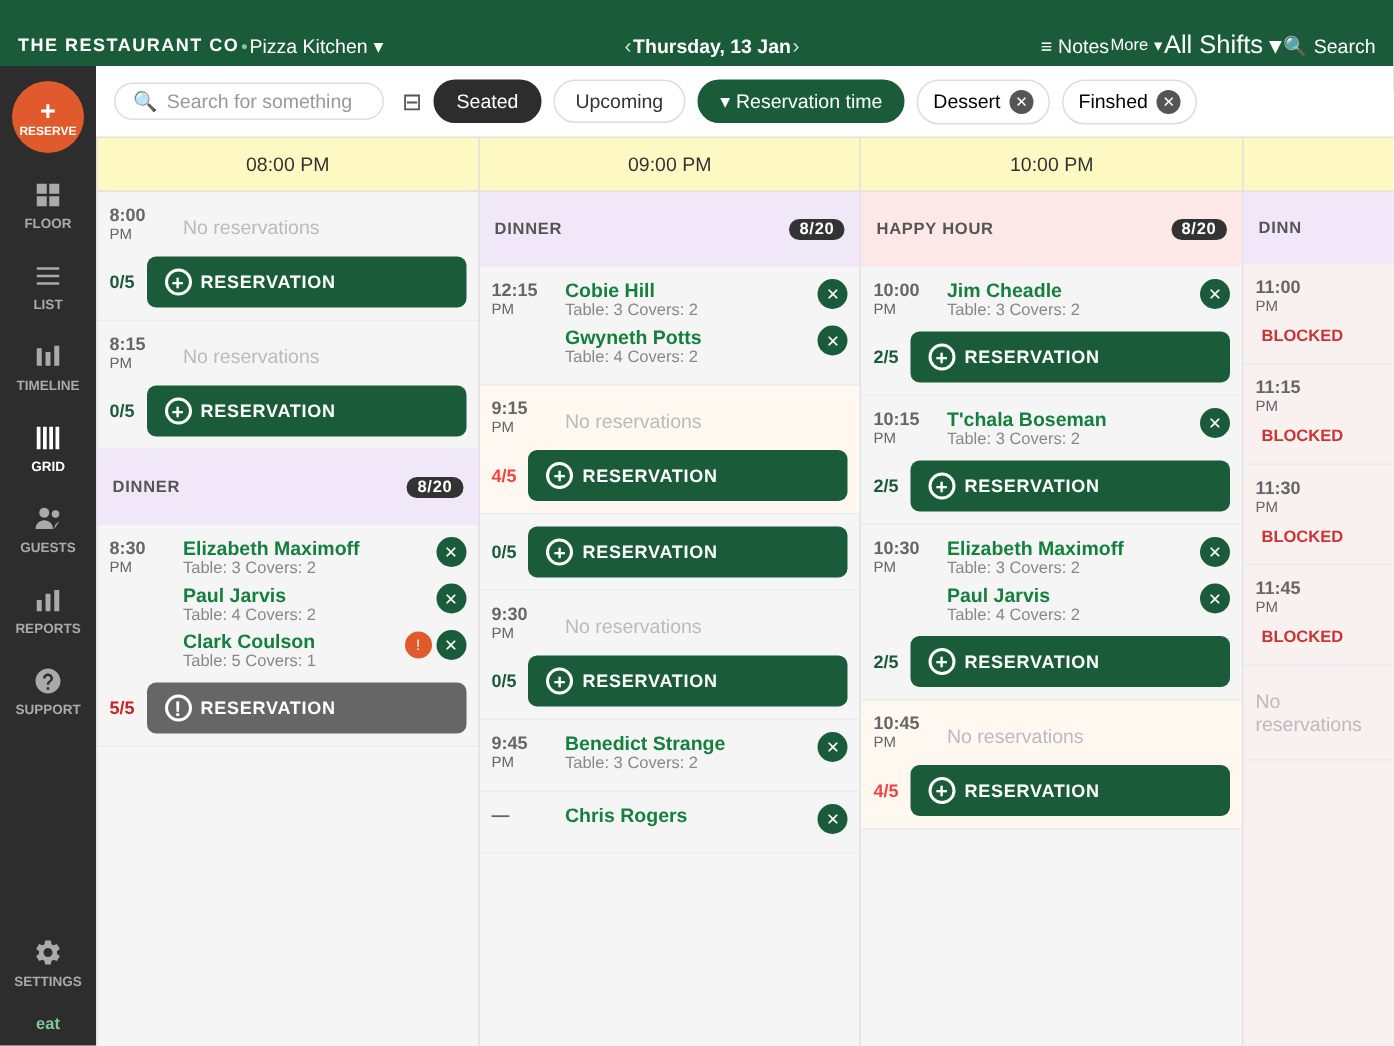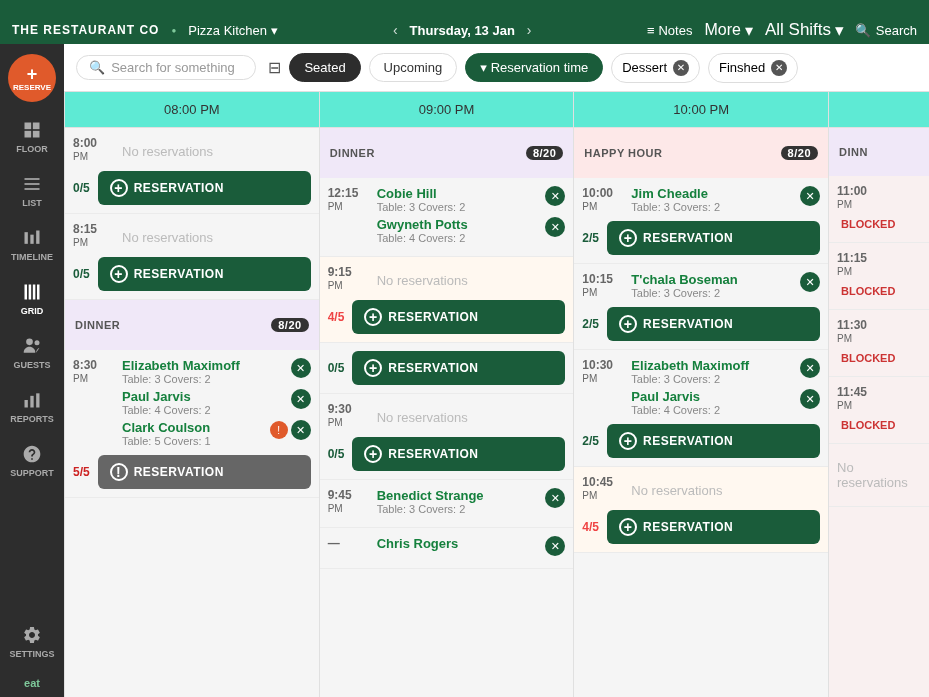--- a/index.html
+++ b/index.html
@@ -6,21 +6,21 @@
     body { width: 929px; height: 697px; overflow: hidden; background: #f5f5f5; }
 
     
     .top-nav {
       background: #1a5c3a;
       color: white;
       height: 60px;
       display: flex;
       align-items: center;
       padding: 0 12px;
-      gap: 12px;
+      gap: 1px;
       font-size: 13px;
     }
     .nav-spacer { flex: 1; }
 
     
     .sidebar {
       position: absolute;
       left: 0; top: 44px;
       width: 64px;
       height: calc(697px - 44px);
@@ -109,21 +109,21 @@
       right: 0; bottom: 0;
       overflow: hidden;
       display: flex;
       flex-direction: column;
     }
 
     
     .col-headers {
       display: flex;
       border-bottom: 1px solid #e0e0e0;
-      background: #5eead4;
+      background: #fef9c3;
       height: 36px;
       flex-shrink: 0;
     }
     .col-header {
       flex: 1;
       display: flex; align-items: center; justify-content: center;
       font-size: 13px; font-weight: 500; color: #333;
       border-right: 1px solid #e0e0e0;
     }
     .col-header:first-child { border-left: 1px solid #e0e0e0; max-width: 270px; }
@@ -270,21 +270,21 @@
   </span>
   <span class="nav-spacer"></span>
   <span style="cursor:pointer;opacity:0.8;font-size:14px;">‹</span>
   <span style="font-weight:600;font-size:13px;">Thursday, 13 Jan</span>
   <span style="cursor:pointer;opacity:0.8;font-size:14px;">›</span>
   <span class="nav-spacer"></span>
   <span style="display:flex;align-items:center;gap:4px;cursor:pointer;font-size:13px;">
     <span>≡</span>
     <span>Notes</span>
   </span>
-  <span style="display:flex;align-items:center;gap:4px;cursor:pointer;font-size:16px;">
+  <span style="display:flex;align-items:center;gap:4px;cursor:pointer;font-size:11px;">
     <span>More</span>
     <span>▾</span>
   </span>
   <span style="display:flex;align-items:center;gap:4px;cursor:pointer;font-size:17px;">
     <span>All Shifts</span>
     <span>▾</span>
   </span>
   <span style="display:flex;align-items:center;gap:4px;cursor:pointer;font-size:13px;">
     <span>🔍</span>
     <span>Search</span>

